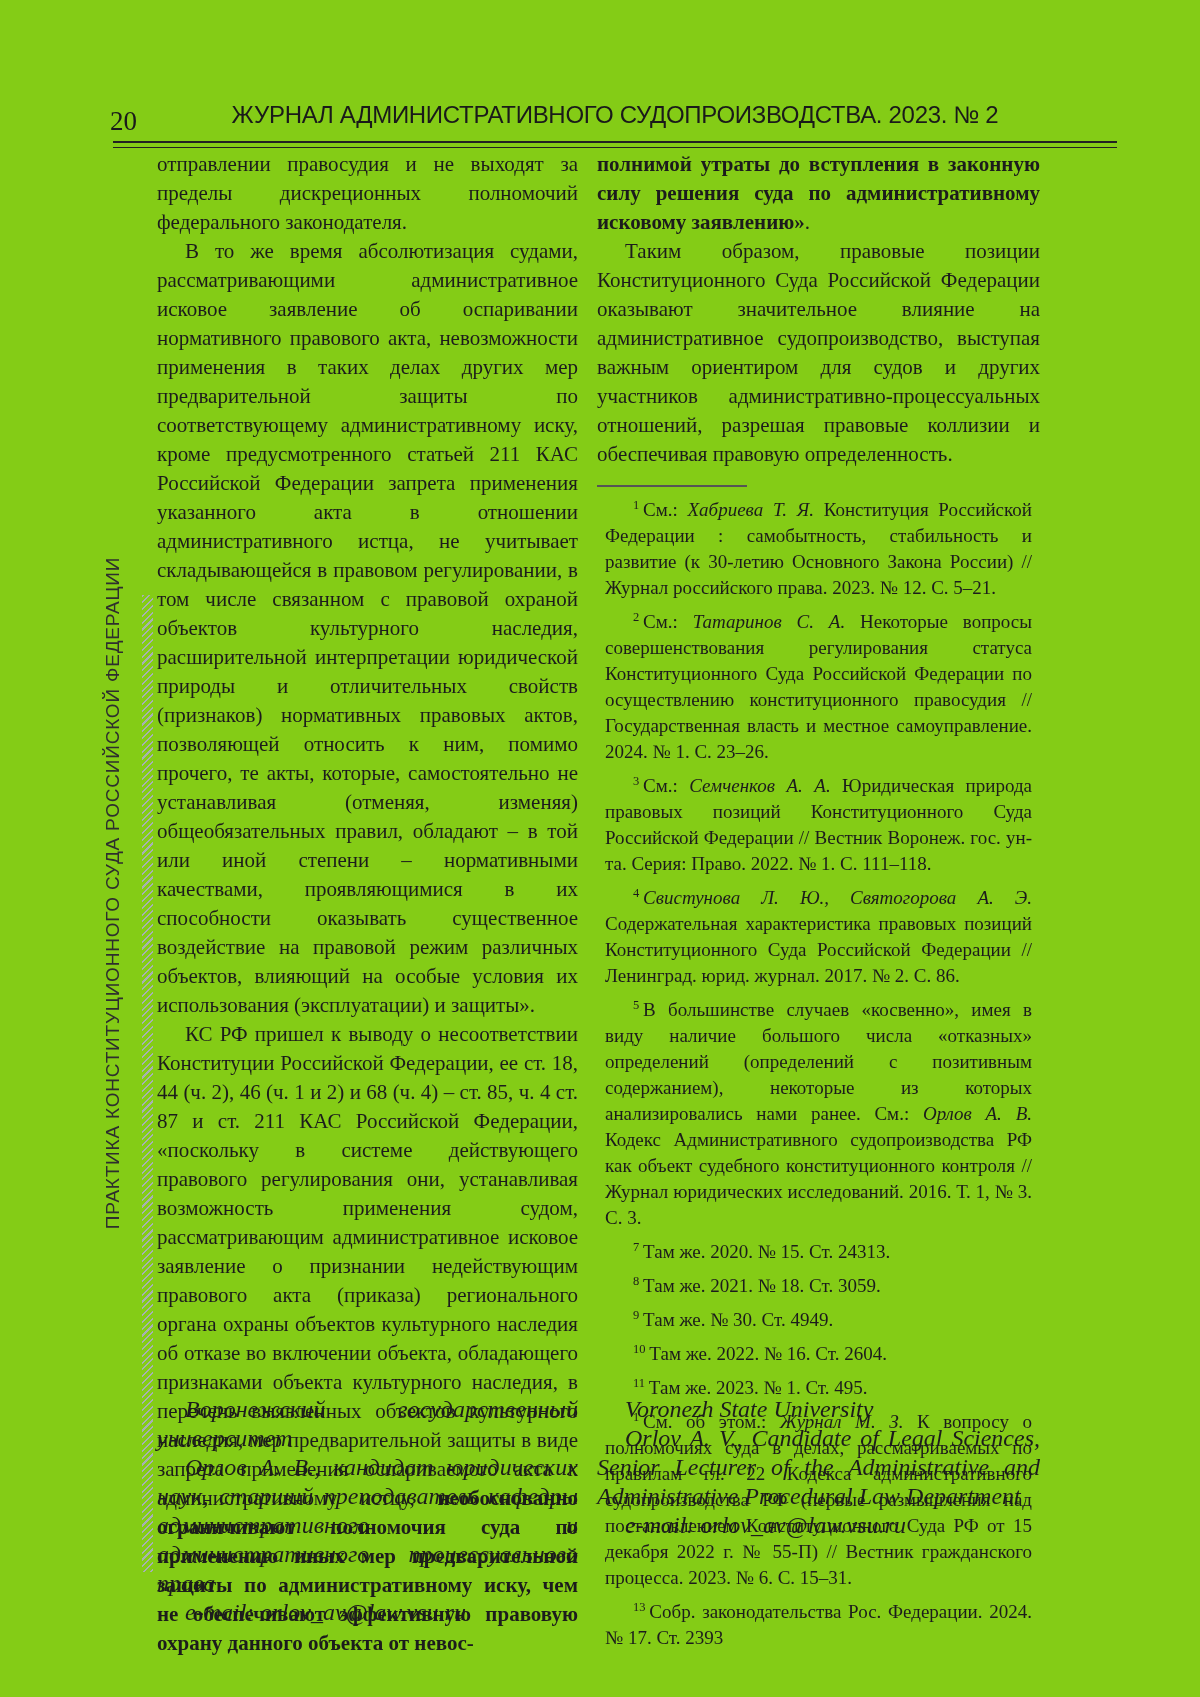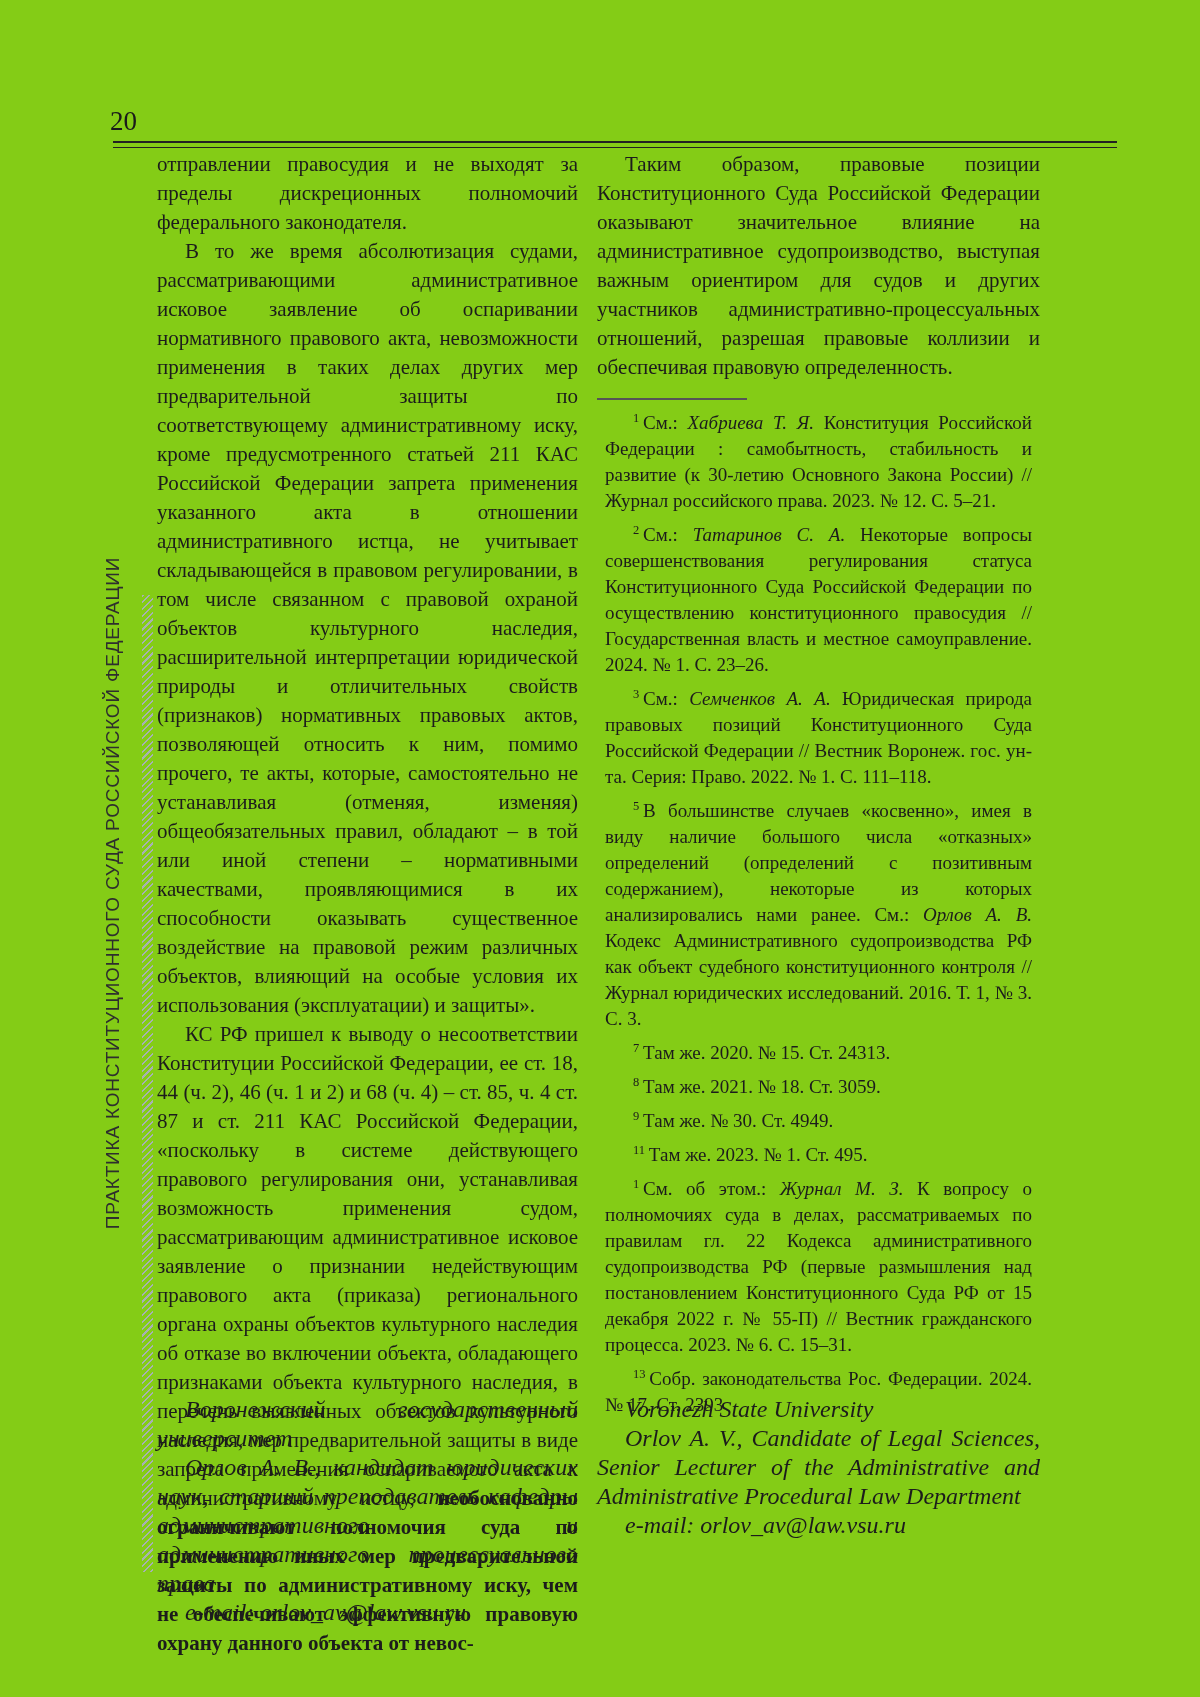--- a/index.html
+++ b/index.html
@@ -76,44 +76,48 @@
     font-size:24px;line-height:29px;text-align:justify;
     hyphens:auto;-webkit-hyphens:auto;
   }
 </style>
 </head>
 <body>
 
 <div class="page">
 
   <div class="page-number">20</div>
+  <div class="journal-title">ЖУРНАЛ АДМИНИСТРАТИВНОГО СУДОПРОИЗВОДСТВА. 2023. № 2</div>
   <div class="header-rule"></div>
 
   <div class="sidebar-label">ПРАКТИКА КОНСТИТУЦИОННОГО СУДА РОССИЙСКОЙ ФЕДЕРАЦИИ</div>
   <div class="hatch-band"></div>
 
   <div class="col-left">
       <p class="bp"><span>отправлении правосудия и не выходят за пределы дискреционных полномочий федерального законодателя.</span></p>
       <p class="bp ind"><span>В то же время абсолютизация судами, рассматривающими административное исковое заявление об оспаривании нормативного правового акта, невозможности применения в таких делах других мер предварительной защиты по соответствующему административному иску, кроме предусмотренного статьей 211 КАС Российской Федерации запрета применения указанного акта в отношении административного истца, не учитывает складывающейся в правовом регулировании, в том числе связанном с правовой охраной объектов культурного наследия, расширительной интерпретации юридической природы и отличительных свойств (признаков) нормативных правовых актов, позволяющей относить к ним, помимо прочего, те акты, которые, самостоятельно не устанавливая (отменяя, изменяя) общеобязательных правил, обладают – в той или иной степени – нормативными качествами, проявляющимися в их способности оказывать существенное воздействие на правовой режим различных объектов, влияющий на особые условия их использования (эксплуатации) и защиты».</span></p>
       <p class="bp ind"><span>КС РФ пришел к выводу о несоответствии Конституции Российской Федерации, ее ст. 18, 44 (ч. 2), 46 (ч. 1 и 2) и 68 (ч. 4) – ст. 85, ч. 4 ст. 87 и ст. 211 КАС Российской Федерации, «поскольку в системе действующего правового регулирования они, устанавливая возможность применения судом, рассматривающим административное исковое заявление о признании недействующим правового акта (приказа) регионального органа охраны объектов культурного наследия об отказе во включении объекта, обладающего признаками объекта культурного наследия, в перечень выявленных объектов культурного наследия, мер предварительной защиты в виде запрета применения оспариваемого акта к административному истцу, </span><span class="b">необоснованно ограничивают полномочия суда по применению иных мер предварительной защиты по административному иску, чем не обеспечивают эффективную правовую охрану данного объекта от невос-</span></p>
     </div>
 
   <div class="col-right">
     <div>
+        <p class="bp"><span class="b">полнимой утраты до вступления в законную силу решения суда по административному исковому заявлению»</span><span>.</span></p>
         <p class="bp ind"><span>Таким образом, правовые позиции Конституционного Суда Российской Федерации оказывают значительное влияние на административное судопроизводство, выступая важным ориентиром для судов и других участников административно-процессуальных отношений, разрешая правовые коллизии и обеспечивая правовую определенность.</span></p>
       </div>
     <div class="fn-separator"></div>
     <div>
         <p class="fn"><span class="fnnum">1</span> <span>См.: </span><span class="i">Хабриева Т. Я.</span><span> Конституция Российской Федерации : самобытность, стабильность и развитие (к 30-летию Основного Закона России) // Журнал российского права. 2023. № 12. С. 5–21.</span></p>
         <p class="fn"><span class="fnnum">2</span> <span>См.: </span><span class="i">Татаринов С. А.</span><span> Некоторые вопросы совершенствования регулирования статуса Конституционного Суда Российской Федерации по осуществлению конституционного правосудия // Государственная власть и местное самоуправление. 2024. № 1. С. 23–26.</span></p>
         <p class="fn"><span class="fnnum">3</span> <span>См.: </span><span class="i">Семченков А. А.</span><span> Юридическая природа правовых позиций Конституционного Суда Российской Федерации // Вестник Воронеж. гос. ун-та. Серия: Право. 2022. № 1. С. 111–118.</span></p>
+        <p class="fn"><span class="fnnum">4</span> <span class="i">Свистунова Л. Ю., Святогорова А. Э.</span><span> Содержательная характеристика правовых позиций Конституционного Суда Российской Федерации // Ленинград. юрид. журнал. 2017. № 2. С. 86.</span></p>
         <p class="fn"><span class="fnnum">5</span> <span>В большинстве случаев «косвенно», имея в виду наличие большого числа «отказных» определений (определений с позитивным содержанием), некоторые из которых анализировались нами ранее. См.: </span><span class="i">Орлов А. В.</span><span> Кодекс Административного судопроизводства РФ как объект судебного конституционного контроля // Журнал юридических исследований. 2016. Т. 1, № 3. С. 3.</span></p>
         <p class="fn"><span class="fnnum">7</span> <span>Там же. 2020. № 15. Ст. 24313.</span></p>
         <p class="fn"><span class="fnnum">8</span> <span>Там же. 2021. № 18. Ст. 3059.</span></p>
         <p class="fn"><span class="fnnum">9</span> <span>Там же. № 30. Ст. 4949.</span></p>
+        <p class="fn"><span class="fnnum">10</span> <span>Там же. 2022. № 16. Ст. 2604.</span></p>
         <p class="fn"><span class="fnnum">11</span> <span>Там же. 2023. № 1. Ст. 495.</span></p>
         <p class="fn"><span class="fnnum">1</span> <span>См. об этом.: </span><span class="i">Журнал М. З.</span><span> К вопросу о полномочиях суда в делах, рассматриваемых по правилам гл. 22 Кодекса административного судопроизводства РФ (первые размышления над постановлением Конституционного Суда РФ от 15 декабря 2022 г. № 55-П) // Вестник гражданского процесса. 2023. № 6. С. 15–31.</span></p>
         <p class="fn"><span class="fnnum">13</span> <span>Собр. законодательства Рос. Федерации. 2024. № 17. Ст. 2393</span></p>
       </div>
   </div>
 
   <div class="authors-ru">
     <p class="ind">Воронежский государственный университет</p>
     <p class="ind">Орлов А. В., кандидат юридических наук, старший преподаватель кафедры административного и административного процессуального права</p>
     <p class="ind">e-mail: orlov_av@law.vsu.ru</p>

